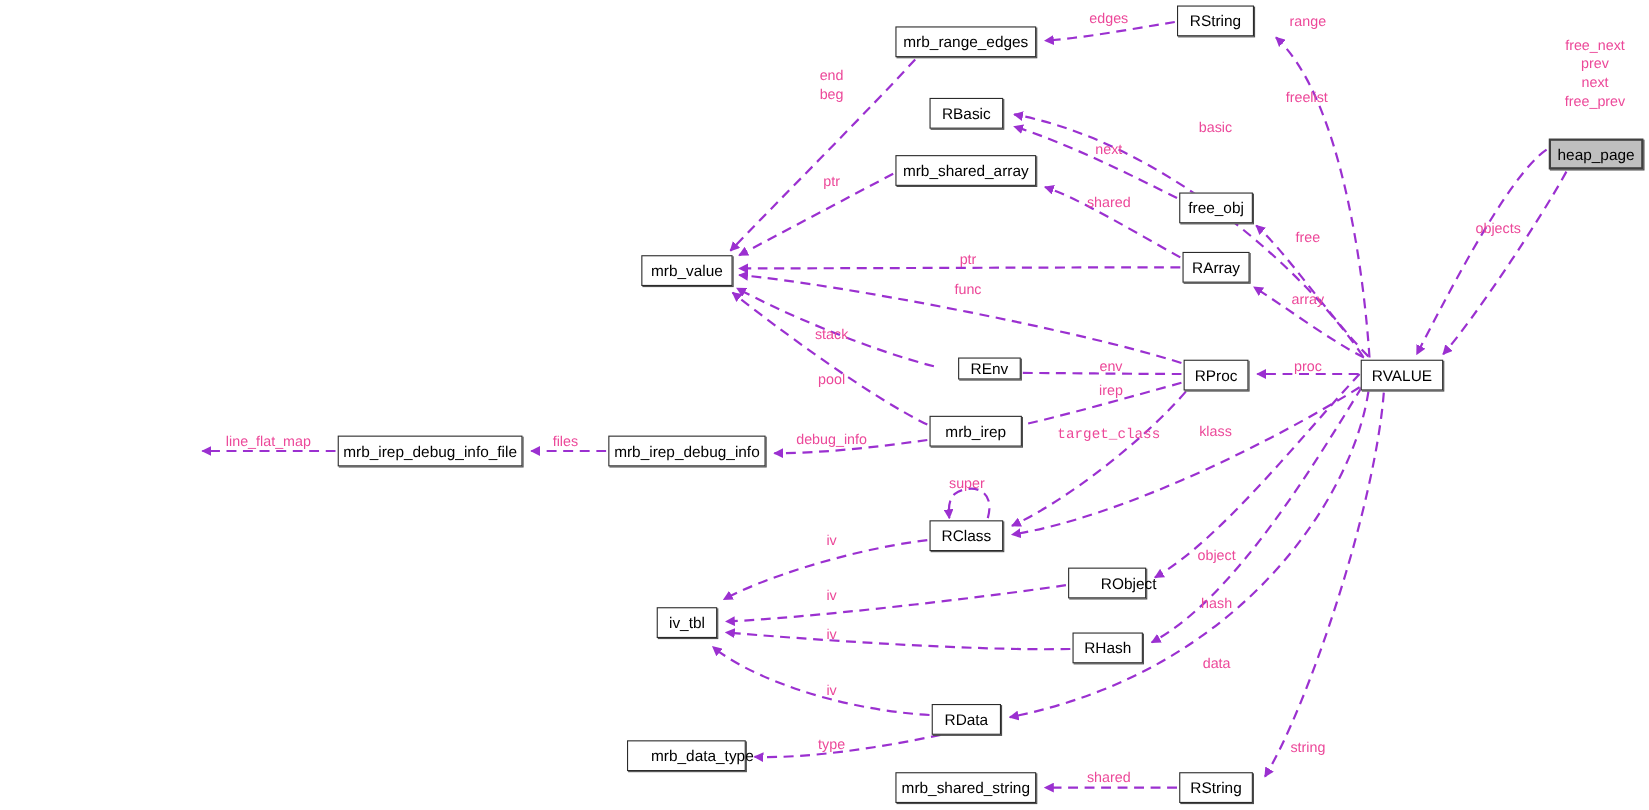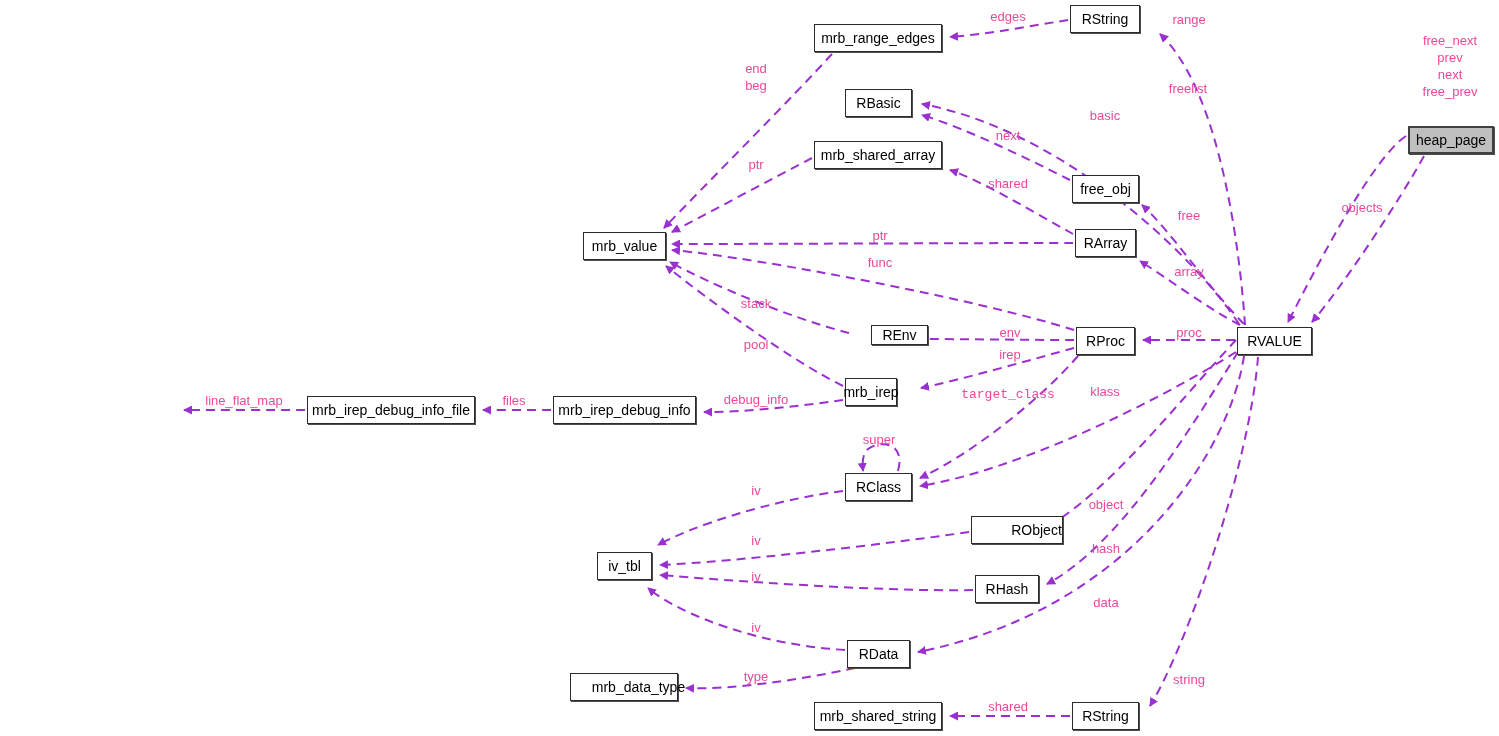--- a/index.html
+++ b/index.html
@@ -138,25 +138,25 @@
 
     <div class="node" style="left: 307px; top: 396px; width: 168px; height: 28px;">mrb_irep_debug_info_file</div>
     <div class="node" style="left: 553px; top: 396px; width: 143px; height: 28px;">mrb_irep_debug_info</div>
     <div class="node" style="left: 583px; top: 232px; width: 83px; height: 28px;">mrb_value</div>
     <div class="node" style="left: 597px; top: 552px; width: 55px; height: 28px;">iv_tbl</div>
     <div class="node" style="left: 570px; top: 673px; width: 108px; height: 28px; padding-left: 29px;">mrb_data_type</div>
     <div class="node" style="left: 814px; top: 24px; width: 128px; height: 28px;">mrb_range_edges</div>
     <div class="node" style="left: 845px; top: 89px; width: 67px; height: 28px;">RBasic</div>
     <div class="node" style="left: 814px; top: 141px; width: 128px; height: 28px;">mrb_shared_array</div>
     <div class="node" style="left: 851px; top: 325px; width: 57px; height: 20px; margin-left: 20px;">REnv</div>
-    <div class="node" style="left: 845px; top: 378px; width: 52px; height: 28px;">mrb_irep</div>
+    <div class="node" style="left: 845px; top: 378px; width: 84px; height: 28px;">mrb_irep</div>
     <div class="node" style="left: 845px; top: 473px; width: 67px; height: 28px;">RClass</div>
     <div class="node" style="left: 847px; top: 640px; width: 63px; height: 28px;">RData</div>
     <div class="node" style="left: 814px; top: 702px; width: 128px; height: 28px;">mrb_shared_string</div>
-    <div class="node" style="left: 971px; top: 516px; width: 92px; height: 28px; padding-left: 39px;">RObject</div>
+    <div class="node" style="left: 971px; top: 516px; width: 71px; height: 28px; padding-left: 39px;">RObject</div>
     <div class="node" style="left: 975px; top: 575px; width: 64px; height: 28px;">RHash</div>
     <div class="node" style="left: 1070px; top: 5px; width: 70px; height: 28px;">RString</div>
     <div class="node" style="left: 1072px; top: 175px; width: 67px; height: 28px;">free_obj</div>
     <div class="node" style="left: 1075px; top: 229px; width: 61px; height: 28px;">RArray</div>
     <div class="node" style="left: 1076px; top: 327px; width: 59px; height: 28px;">RProc</div>
     <div class="node" style="left: 1072px; top: 702px; width: 67px; height: 28px;">RString</div>
     <div class="node" style="left: 1237px; top: 327px; width: 75px; height: 28px;">RVALUE</div>
     <div class="node highlight" style="left: 1408px; top: 126px; width: 86px; height: 28px;">heap_page</div>
     <div class="edge-label" style="left: 948px; top: 8px; width: 120px;">edges</div>
     <div class="edge-label" style="left: 1129px; top: 11px; width: 120px;">range</div>

